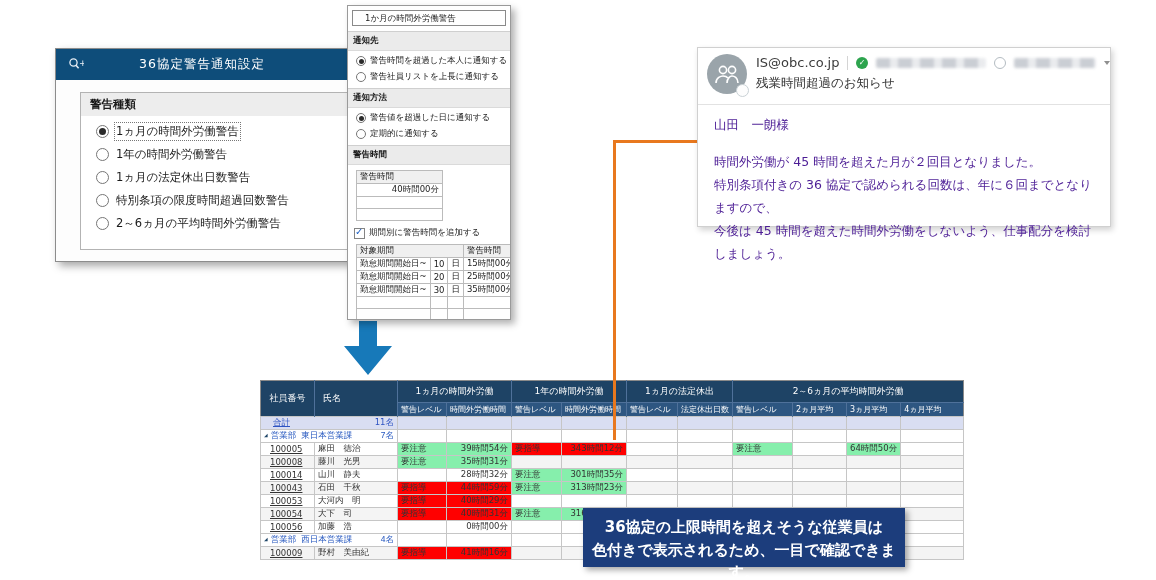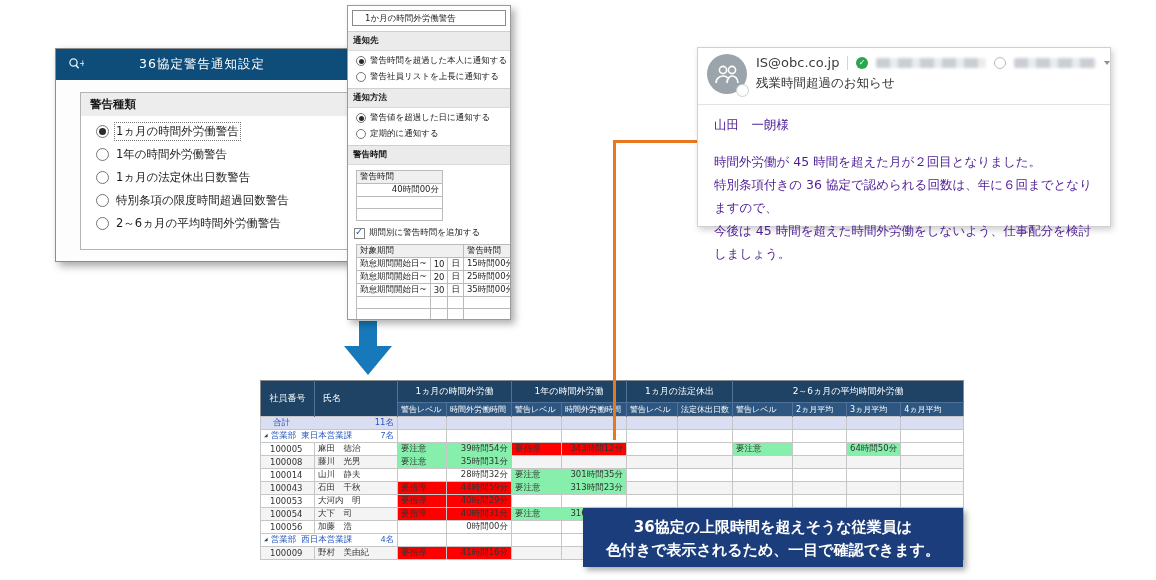--- a/index.html
+++ b/index.html
@@ -81,24 +81,24 @@
   #tbl tbody td{border:1px solid #c6c6c6;height:11px;padding:0 3px;color:#333;}
   #tbl td.num{text-align:right;}
   #tbl td.c-alt{background:#f4f4f4;}
   #tbl td.c-w{background:#86efac;}
   #tbl td.c-a{background:#ff0000;}
   #tbl tr.total td{background:#d9def2;color:#2d53c2;}
   #tbl tr.group td{color:#2456bf;background:#fff;font-family:Liberation Mono, monospace;}
   .grprow{display:flex;align-items:center;justify-content:space-between;}
   .grprow .lab{display:flex;align-items:center;gap:3px;}
   .marker{font-size:6px;color:#1d4568;line-height:6px;}
-  .padL{padding-left:9px !important;}
-
-  
-  #callout{left:583px;top:508px;width:380px;height:59px;background:#1c3d7c;z-index:40;color:#fff;
+  .padL{padding-left:9px !important;text-decoration:underline;}
+
+  
+  #callout{left:583px;top:508px;width:322px;height:59px;background:#1c3d7c;z-index:40;color:#fff;
            font-weight:bold;font-size:15px;text-align:center;line-height:22.5px;padding-top:8px;box-sizing:border-box;
            box-shadow:3px 3px 6px rgba(0,0,0,.35);}
 </style>
 </head>
 <body>
 
 <div id="dlg" class="abs">
   <div class="titlebar">
     <span class="ticon">
       <svg width="16" height="15" viewBox="0 0 16 15">

